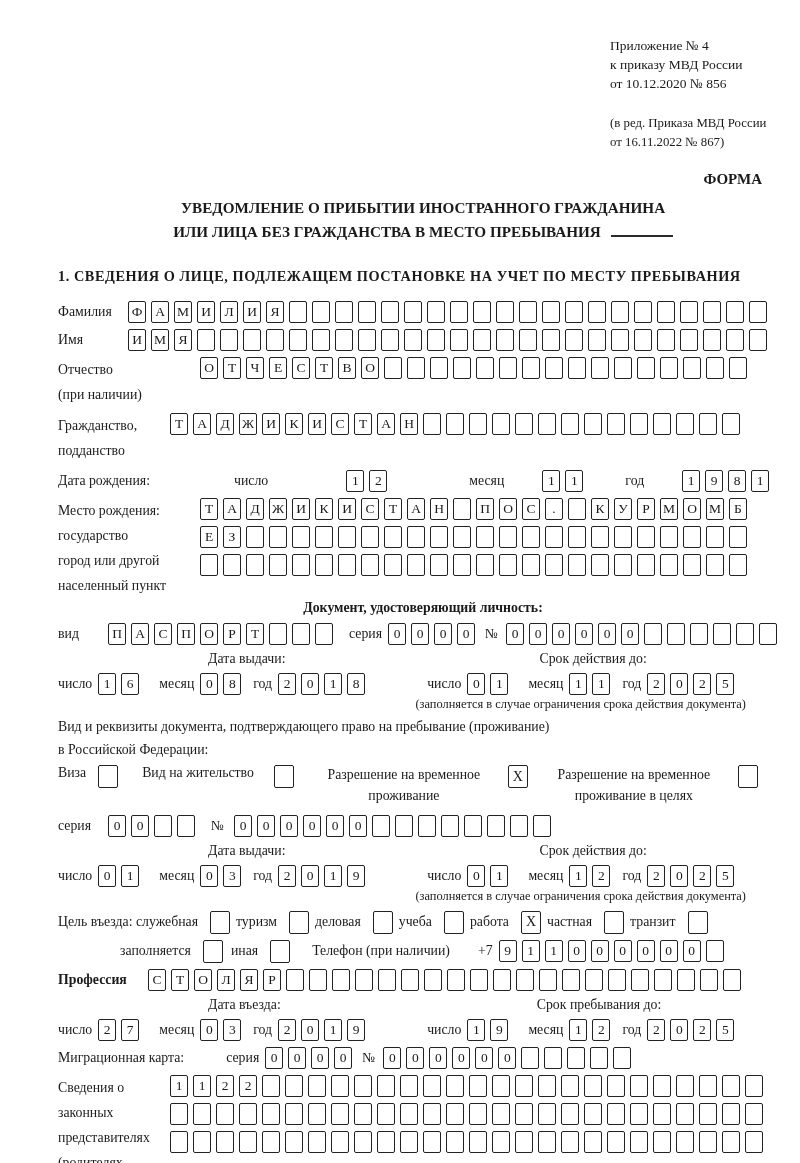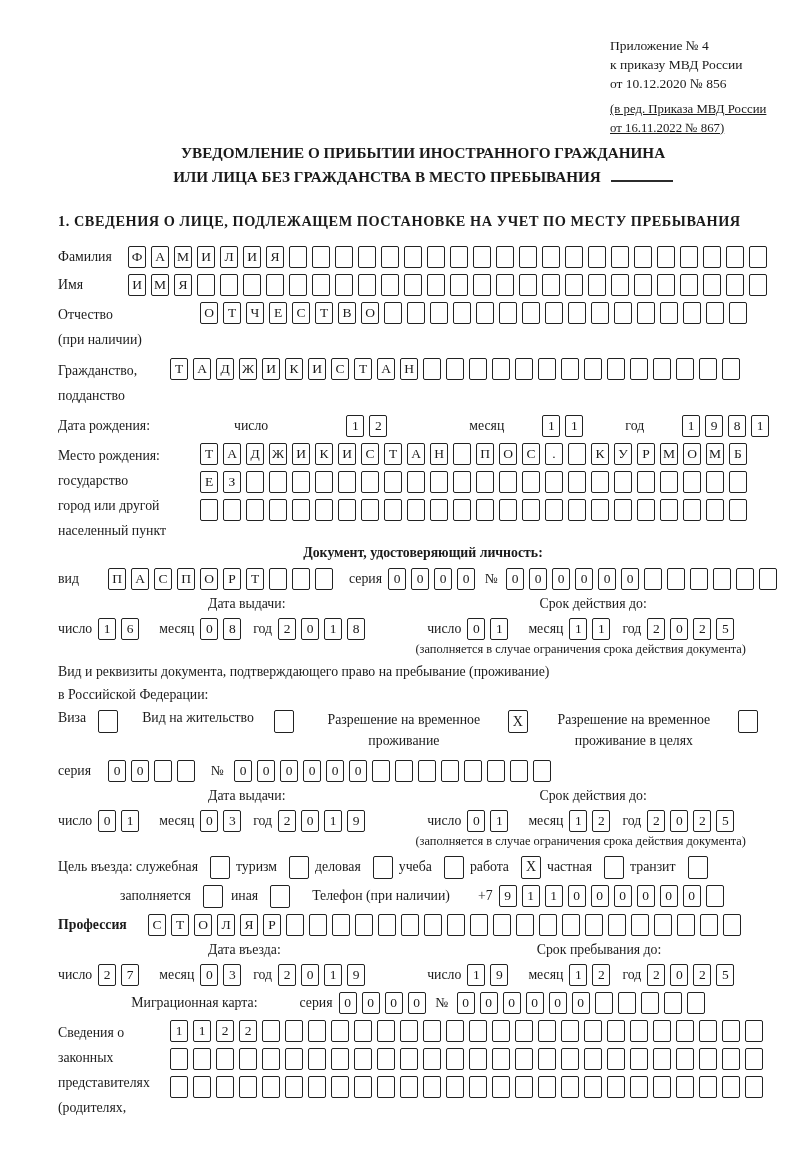--- a/index.html
+++ b/index.html
@@ -3,21 +3,21 @@
 <meta charset="utf-8">
 <style>
   html,body{margin:0;padding:0;background:#fff;}
   .page{
     width:800px;height:1163px;box-sizing:border-box;overflow:hidden;
     background:#ffffff;color:#1a1a1a;
     font-family:"Liberation Serif","DejaVu Serif",serif;
     padding:36px 12px 0 58px;position:relative;
   }
   .appendix{margin-left:auto;width:178px;font-size:13.5px;line-height:1.42;}
-  .appendix .amend{margin-top:7px;font-size:12.8px;text-decoration:underline;}
+  .appendix .amend{margin-top:21px;font-size:12.8px;}
   .form-label{text-align:right;margin:20px 26px 8px 0;font-weight:bold;font-size:15px;}
   .title{text-align:center;font-weight:bold;font-size:15.2px;line-height:1.6;margin-top:4px;}
   .blank-line{display:inline-block;width:62px;border-bottom:2px solid #2b2b2b;margin-left:10px;}
   .section-title{font-weight:bold;font-size:14.3px;letter-spacing:.55px;margin:24px 0 16px 0;}
   .row{display:flex;align-items:center;margin-bottom:6px;white-space:nowrap;}
   .row.top{align-items:flex-start;}
   .seg-label{font-size:13.8px;margin-right:6px;flex:0 0 auto;}
   .seg-mlabel{font-size:13.8px;text-align:center;line-height:1.5;margin-right:8px;flex:0 0 auto;}
   .boxes{display:flex;flex:0 0 auto;margin-right:5px;}
   .box{
@@ -43,20 +43,21 @@
   <div class="appendix">
     <div>Приложение № 4</div>
     <div>к приказу МВД России</div>
     <div>от 10.12.2020 № 856</div>
     <div class="amend">
       <div>(в ред. Приказа МВД России</div>
       <div>от 16.11.2022 № 867)</div>
     </div>
   </div>
 
+  <div class="form-label">ФОРМА</div>
 
   <div class="title">
     <div>УВЕДОМЛЕНИЕ О ПРИБЫТИИ ИНОСТРАННОГО ГРАЖДАНИНА</div>
     <div>
       <span>ИЛИ ЛИЦА БЕЗ ГРАЖДАНСТВА В МЕСТО ПРЕБЫВАНИЯ</span><span class="blank-line"></span>
     </div>
   </div>
 
   <div class="section-title">1. СВЕДЕНИЯ О ЛИЦЕ, ПОДЛЕЖАЩЕМ ПОСТАНОВКЕ НА УЧЕТ ПО МЕСТУ ПРЕБЫВАНИЯ</div>
 
@@ -611,21 +612,21 @@
         </span>
         <span class="gap" style="width: 2px;"></span>
         <span class="seg-label">год</span>
         <span class="boxes">
           <span class="box">2</span>
           <span class="box">0</span>
           <span class="box">2</span>
           <span class="box">5</span>
         </span>
       </div>
-      <div class="row" style=" justify-content: center;">
+      <div class="row" style="">
         <span class="seg-label">Миграционная карта:</span>
         <span class="gap" style="width: 36px;"></span>
         <span class="seg-label">серия</span>
         <span class="boxes">
           <span class="box">0</span>
           <span class="box">0</span>
           <span class="box">0</span>
           <span class="box">0</span>
         </span>
         <span class="seg-label">№</span>

